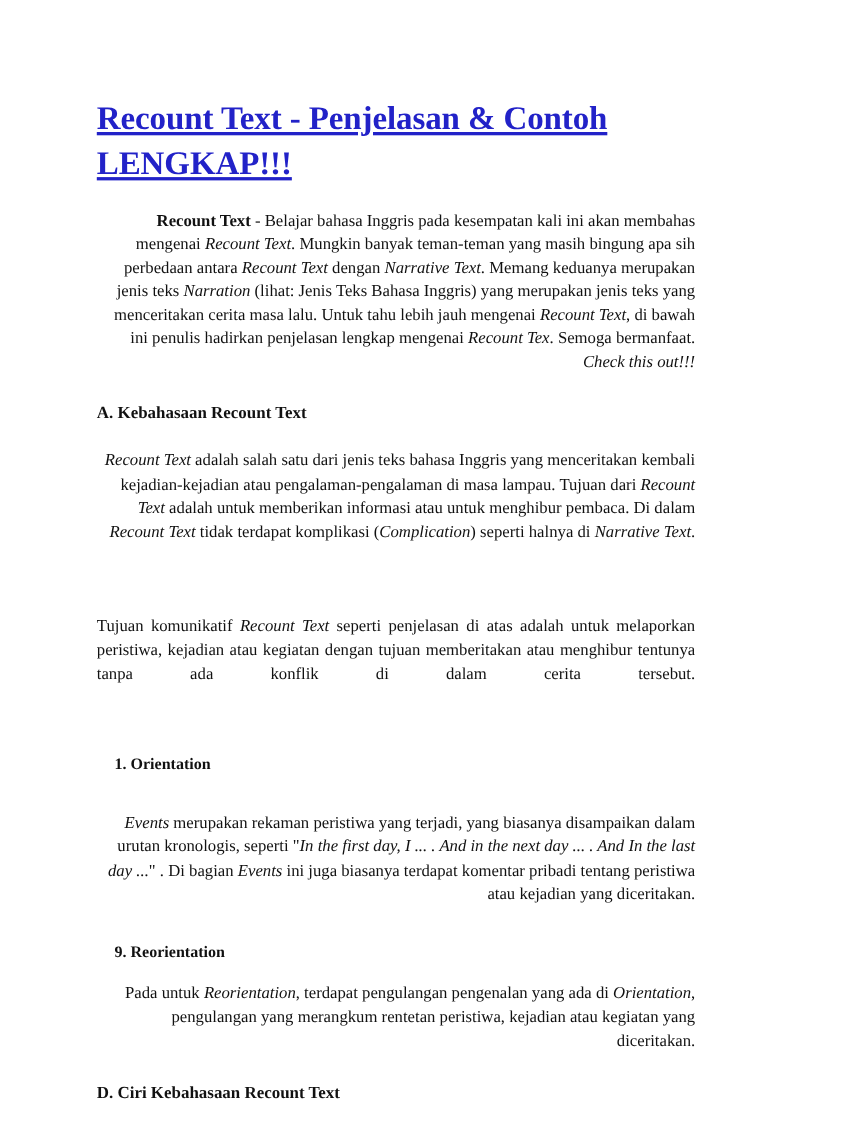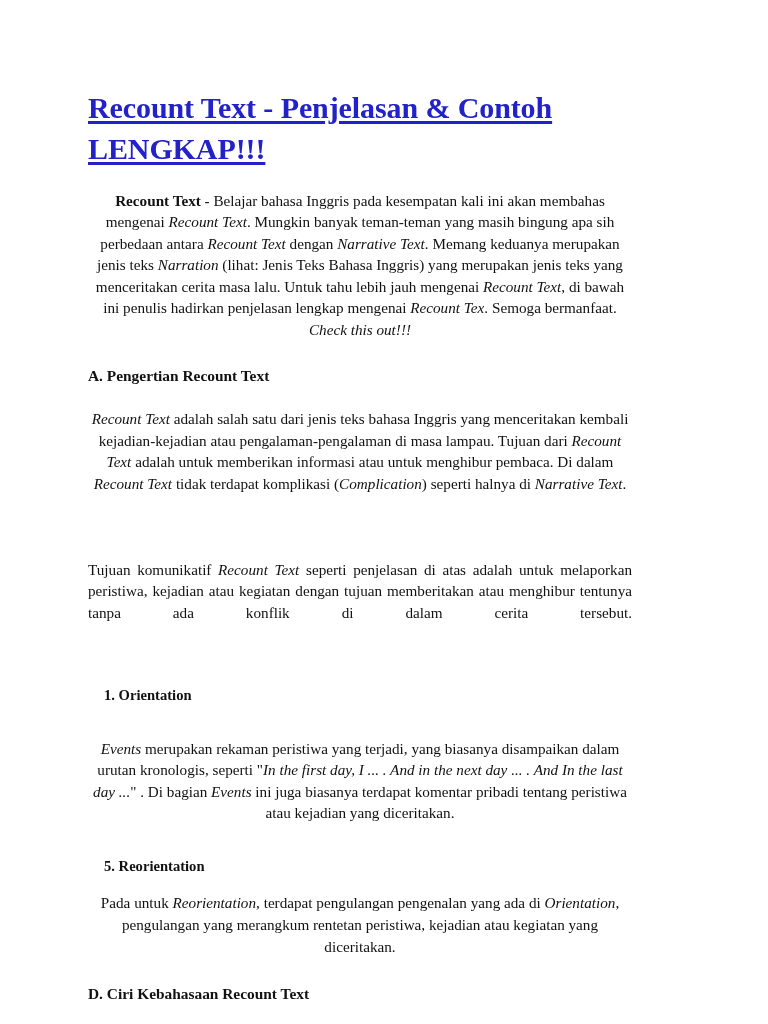--- a/index.html
+++ b/index.html
@@ -30,21 +30,21 @@
     font-weight: bold;
     color: #2222c8;
     text-decoration: underline;
     text-underline-offset: 3px;
     letter-spacing: -0.1px;
   }
   .para {
     margin: 0;
     font-size: 15.2px;
     line-height: 1.42;
-    text-align: center;
+    text-align: right;
   }
   .para.justify {
     text-align: justify;
     text-align-last: justify;
     font-family: Liberation Serif, serif;
   }
   .para em, .para i {
     font-style: italic;
   }
   .para b {
@@ -78,21 +78,21 @@
 <div class="page">
 
   <h1 class="doc-title">Recount Text - Penjelasan &amp; Contoh LENGKAP!!!</h1>
 
   <div class="gap-intro"></div>
 
   <p class="para"><b>Recount Text</b><span> - Belajar bahasa Inggris pada kesempatan kali ini akan membahas mengenai </span><i>Recount Text</i><span>. Mungkin banyak teman-teman yang masih bingung apa sih perbedaan  antara </span><i>Recount Text</i><span> dengan </span><i>Narrative Text</i><span>. Memang keduanya merupakan jenis teks </span><i>Narration</i><span> (lihat: Jenis Teks Bahasa Inggris) yang merupakan jenis teks yang menceritakan cerita masa lalu. Untuk tahu lebih jauh mengenai </span><i>Recount Text</i><span>, di bawah ini penulis hadirkan penjelasan lengkap mengenai </span><i>Recount Tex</i><span>. Semoga bermanfaat. </span><i>Check this out!!!</i></p>
 
   <div class="gap-a-head"></div>
 
-  <h2 class="sec-head">A. Pengertian Recount Text</h2>
+  <h2 class="sec-head">A. Kebahasaan Recount Text</h2>
 
   <div class="gap-a-body"></div>
 
   <p class="para"><i>Recount Text</i><span> adalah salah satu dari jenis teks bahasa Inggris yang menceritakan kembali kejadian-kejadian atau pengalaman-pengalaman di masa lampau. Tujuan dari </span><i>Recount Text</i><span> adalah untuk memberikan informasi atau untuk menghibur pembaca. Di dalam </span><i>Recount Text</i><span> tidak terdapat komplikasi (</span><i>Complication</i><span>) seperti halnya di </span><i>Narrative Text</i><span>.</span></p>
 
   <div class="gap-b-head"></div>
 
 
   <div class="gap-b-body"></div>
 
@@ -104,20 +104,20 @@
   <div class="gap-c-sub"></div>
 
   <h3 class="sub-head">1. Orientation</h3>
 
   <div class="gap-sub"></div>
 
   <p class="para"><i>Events</i><span> merupakan rekaman peristiwa yang terjadi, yang biasanya disampaikan dalam urutan kronologis, seperti "</span><i>In the first day, I ... . And in the next day ... . And In the last day ...</i><span>" . Di bagian </span><i>Events</i><span> ini juga biasanya terdapat komentar pribadi tentang peristiwa atau kejadian yang diceritakan.</span></p>
 
   <div class="gap-sub"></div>
 
-  <h3 class="sub-head">5. Reorientation</h3>
+  <h3 class="sub-head">9. Reorientation</h3>
   <p class="para"><span>Pada untuk </span><i>Reorientation</i><span>, terdapat pengulangan pengenalan yang ada di </span><i>Orientation</i><span>, pengulangan yang merangkum rentetan peristiwa, kejadian atau kegiatan yang diceritakan.</span></p>
 
   <div class="gap-d-head"></div>
 
   <h2 class="sec-head">D. Ciri Kebahasaan Recount Text</h2>
 
 </div>
 
 </body></html>

